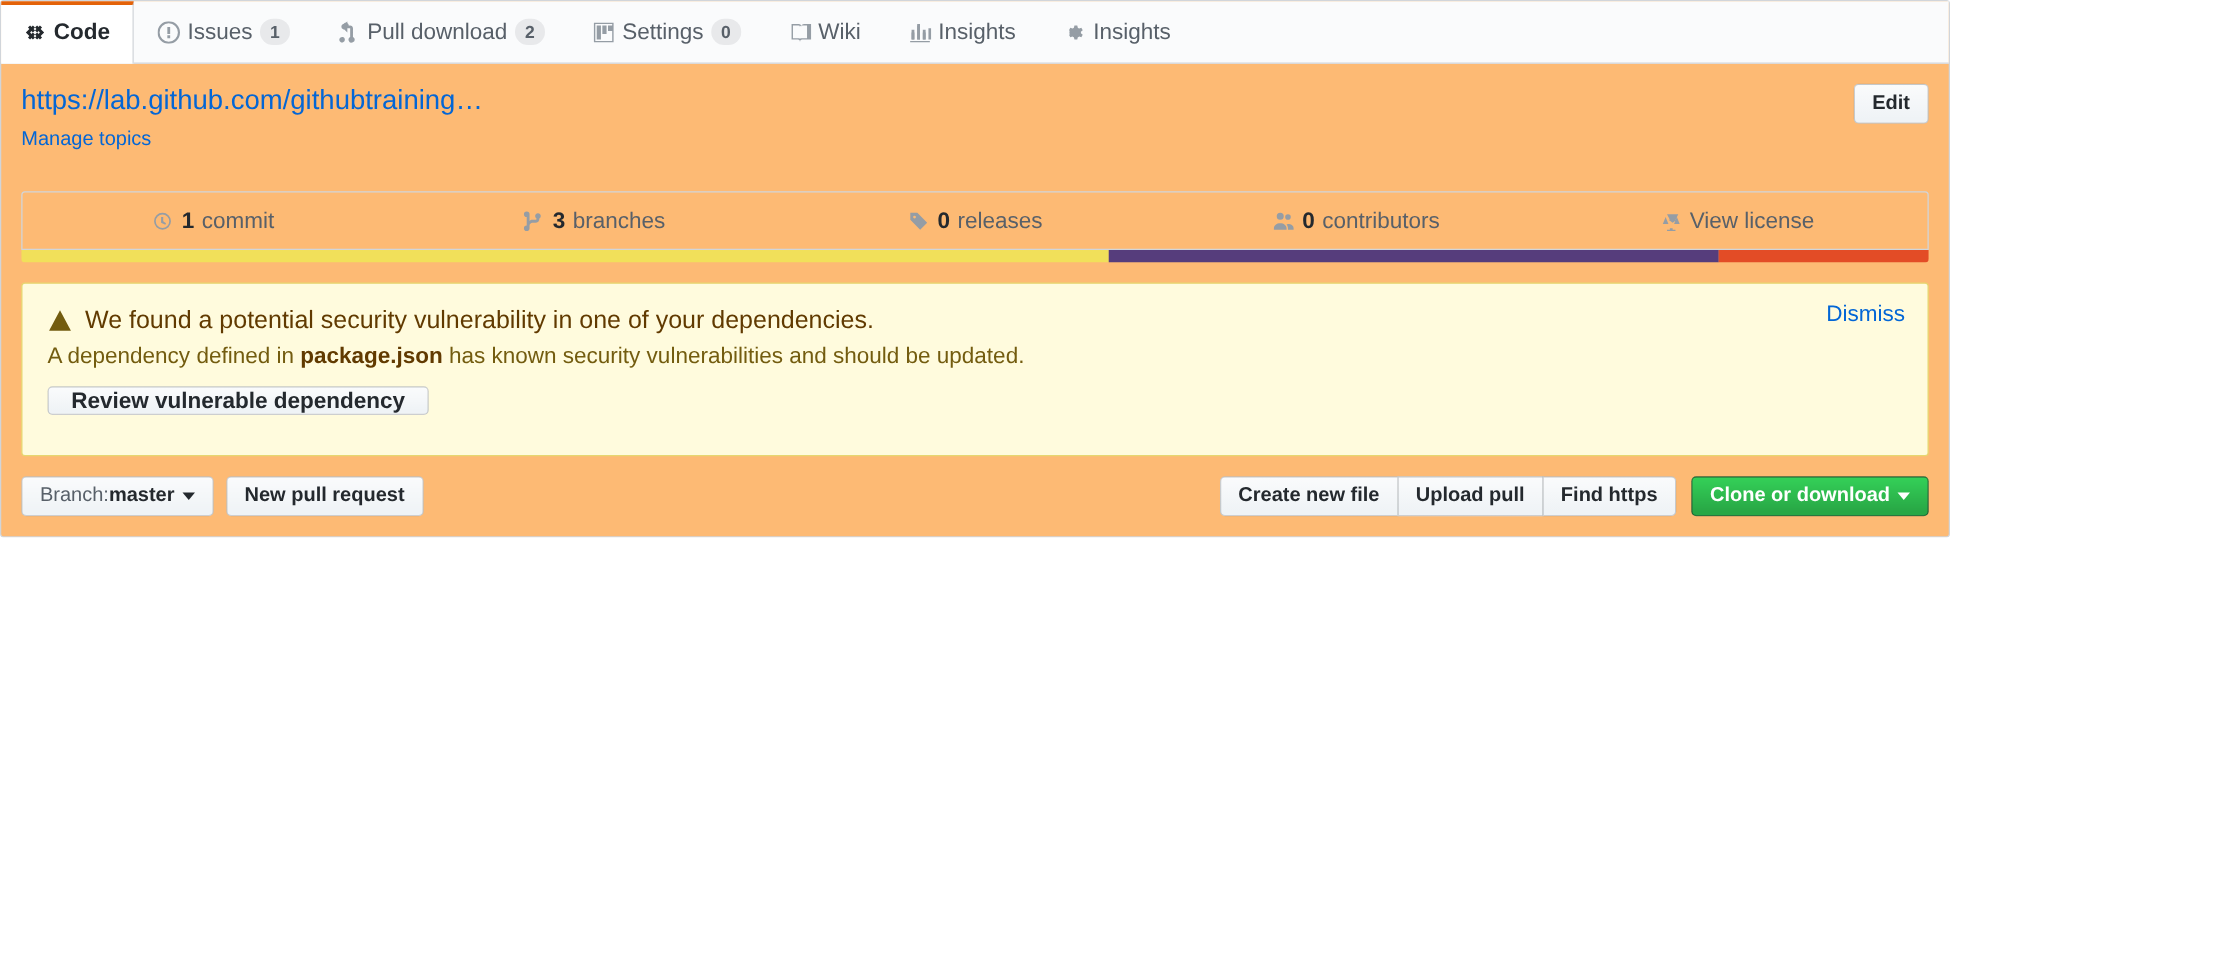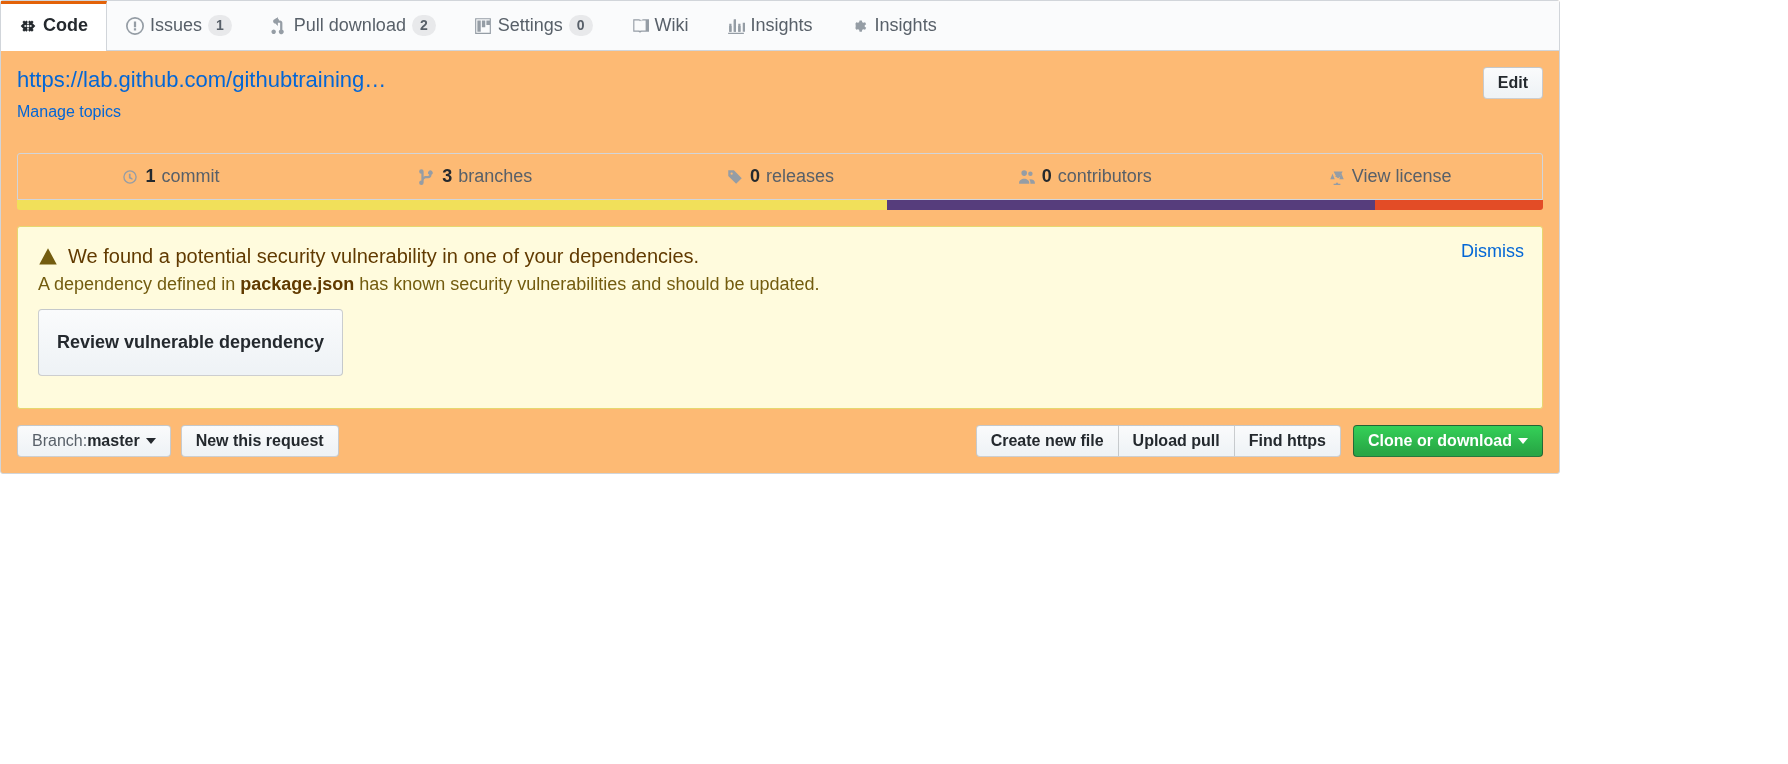--- a/index.html
+++ b/index.html
@@ -153,21 +153,21 @@
     position: absolute;
     top: 14px;
     right: 18px;
     color: #0366d6;
     cursor: pointer;
     font-size: 18px;
   }
   .alert .btn {
     margin: 14px 0;
     font-size: 18px;
-    padding: 22px 18px;
+    padding: 0 18px;
   }
   .alert .note {
     font-size: 17px;
   }
   .alert a { color: #0366d6; text-decoration: none; }
   .alert strong { color: #613a00; }
   .file-nav {
     display: flex;
     justify-content: space-between;
     align-items: center;
@@ -320,21 +320,21 @@
     <button class="btn">Review vulnerable dependency</button>
   </div>
 
   <div class="file-nav">
     <div class="file-nav-left">
       <button class="btn">
         <span class="branch-label">Branch: </span>
           <strong>master</strong>
         <span class="caret"></span>
       </button>
-      <button class="btn">New this request</button>
+      <button class="btn">New pull request</button>
     </div>
     <div class="file-nav-right">
       <div class="btn-group" style="display:flex;">
         <button class="btn">Create new file</button>
         <button class="btn">Upload pull</button>
         <button class="btn">Find https</button>
       </div>
       <button class="btn btn-primary">
         <span>Clone or download</span>
         <span class="caret"></span>

